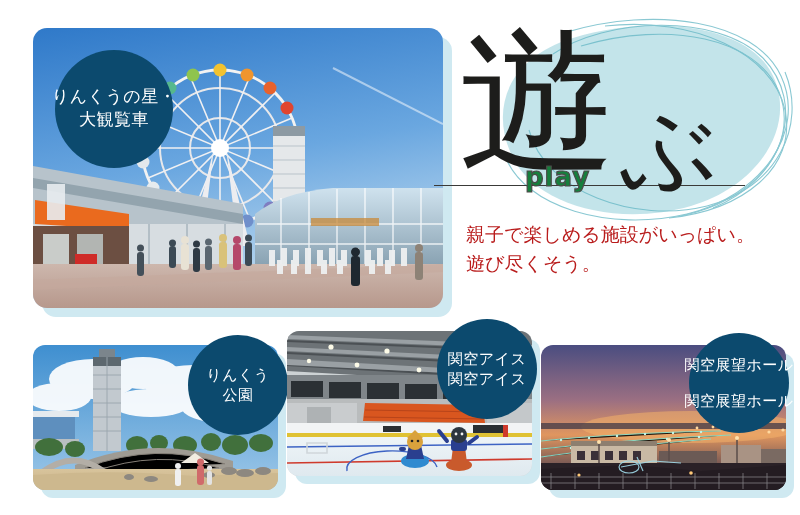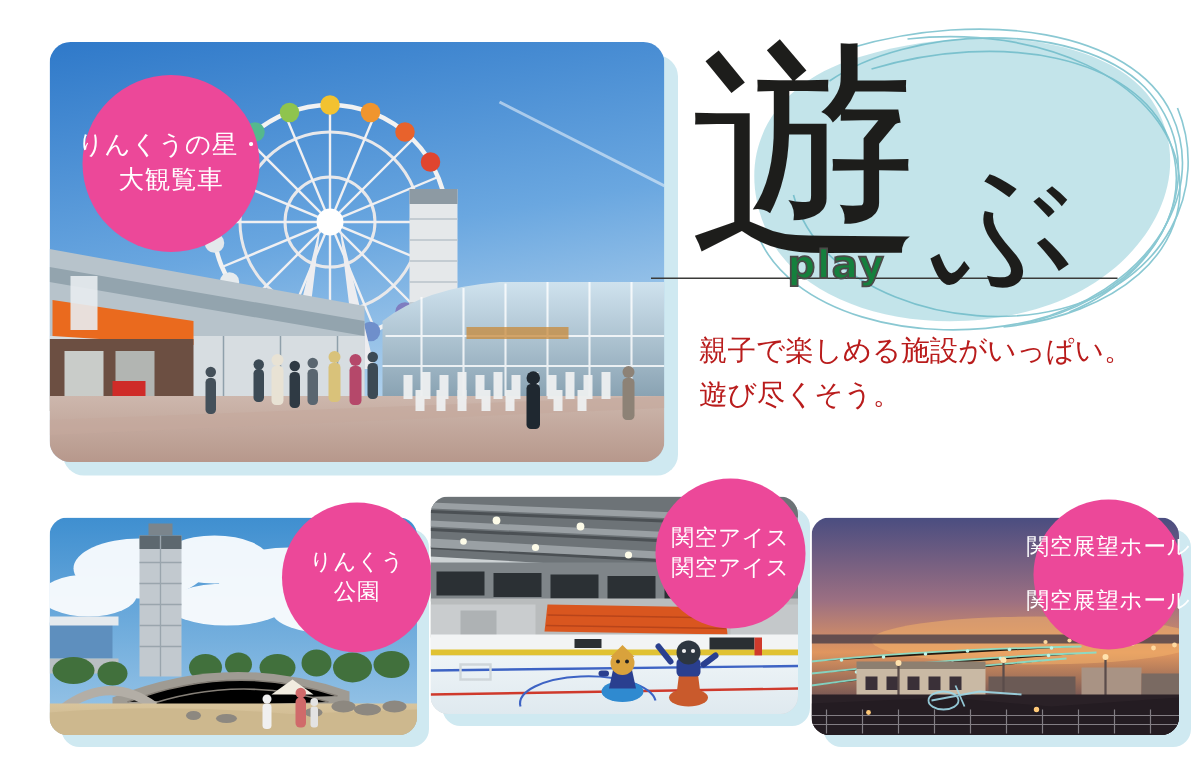--- a/index.html
+++ b/index.html
@@ -16,21 +16,21 @@
 
   
   .hero-wrap{position:absolute;left:33px;top:28px;width:410px;height:280px;}
   .hero-shadow{position:absolute;left:9px;top:9px;width:410px;height:280px;background:#cfe9f1;border-radius:14px;}
   .hero{position:absolute;left:0;top:0;width:410px;height:280px;border-radius:14px;overflow:hidden;}
   .hero svg{display:block;}
 
   
   .badge{
     position:absolute;border-radius:50%;
-    background:#ec4899;
+    background:#0c4a6e;
     display:flex;flex-direction:column;align-items:center;justify-content:center;
     color:#ffffff;text-align:center;line-height:1.35;
     letter-spacing:.5px;
   }
   .badge span{display:block;white-space:nowrap;}
   .badge-hero{left:22px;top:22px;width:118px;height:118px;font-size:17px;}
   .badge-thumb{width:100px;height:100px;font-size:15px;}
 
   
   .title-block{position:absolute;left:440px;top:15px;width:355px;height:200px;}

